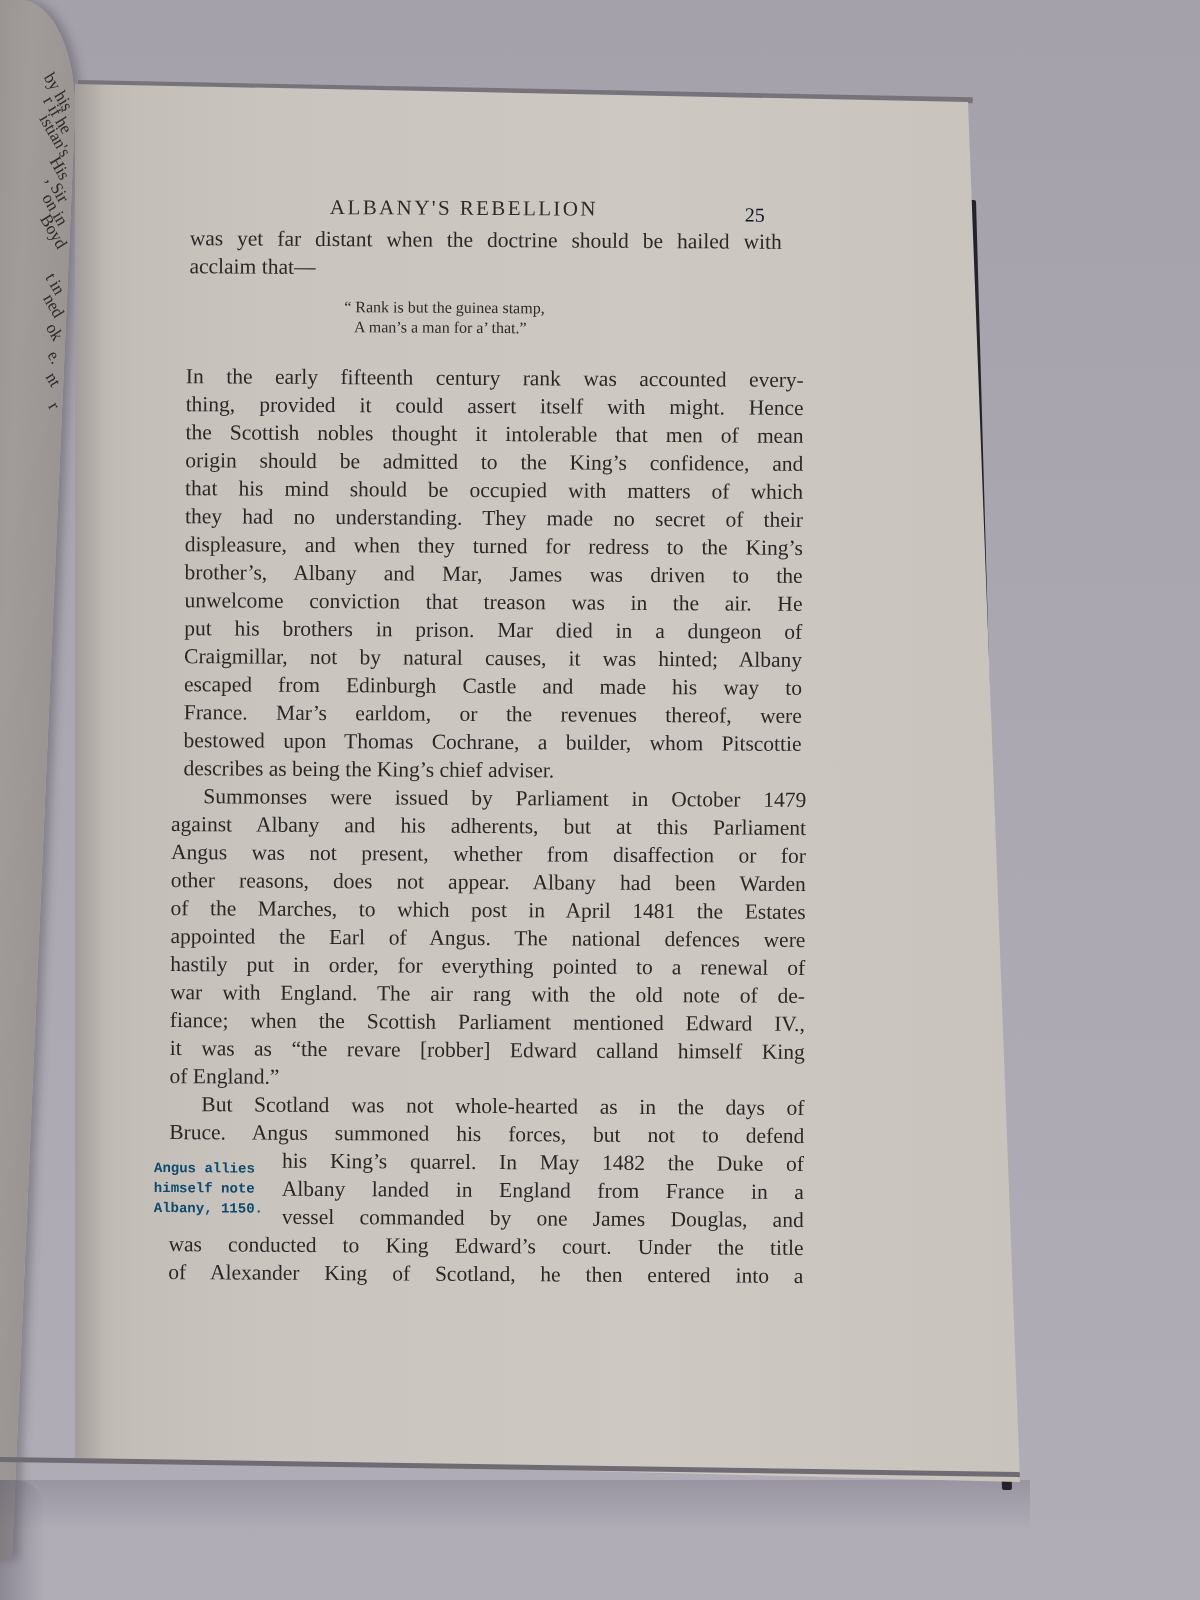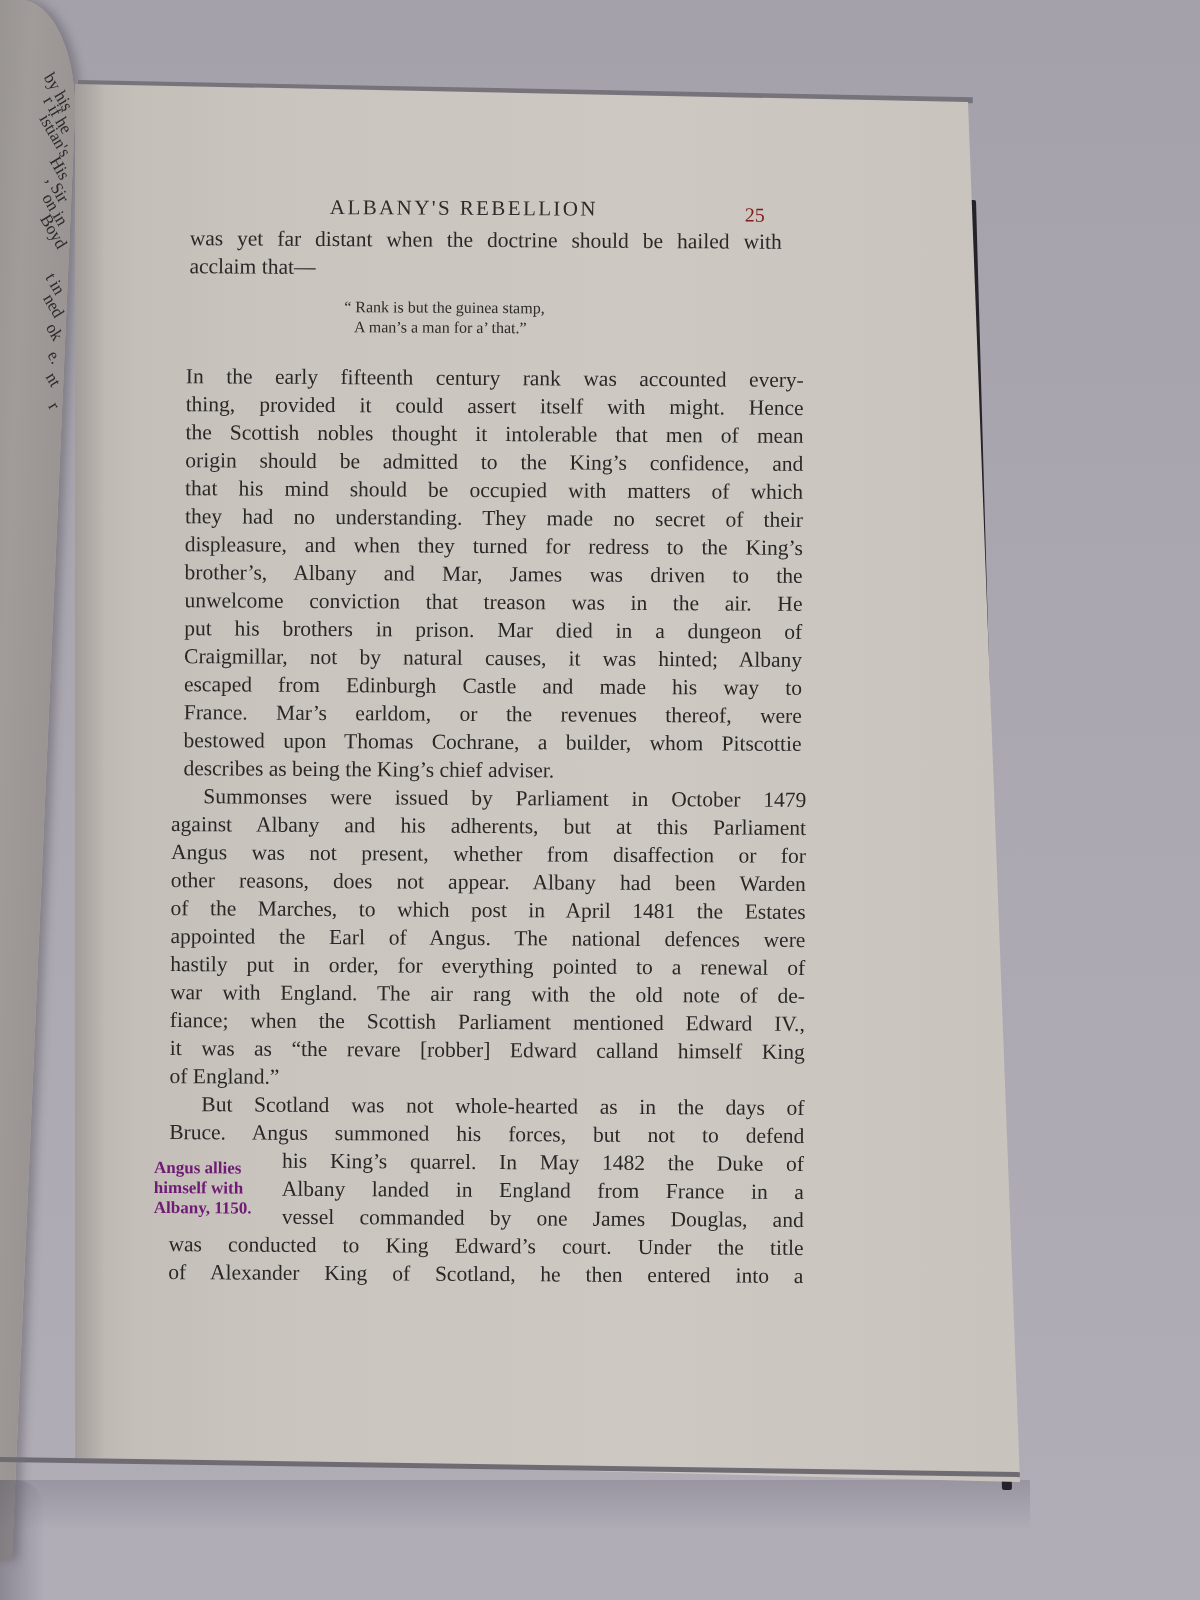--- a/index.html
+++ b/index.html
@@ -141,21 +141,21 @@
       font-family: "Liberation Serif", serif;
       font-size: 21px;
       letter-spacing: 2.4px;
       color: #2e2b2b;
     }
     .page-number {
       position: absolute;
       left: 585px;
       top: 12px;
       font-size: 20px;
-      color: #7f1d1d;
+      color: #0f172a;
       text-align: right;
     }
     .para {
       font-size: 21.5px;
       line-height: 28px;
       margin: 0;
       text-align: justify;
       text-align-last: justify;
       color: #2a2727;
     }
@@ -199,25 +199,25 @@
       padding-left: 32px;
     }
     .sidenote-row {
       position: relative;
     }
     .sidenote {
       position: absolute;
       left: 0px;
       top: 6px;
       width: 110px;
-      font-family: Liberation Serif, serif;
+      font-family: Liberation Mono, monospace;
       font-weight: bold;
-      font-size: 17px;
+      font-size: 14px;
       line-height: 20px;
-      color: #701a75;
+      color: #0c4a6e;
     }
     .sidenote span {
       display: block;
       white-space: nowrap;
     }
     .narrow {
       padding-left: 113px !important;
     }
   </style>
 </head>
@@ -307,18 +307,18 @@
       <span class="line indent">But Scotland was not whole-hearted as in the days of</span>
       <span class="line">Bruce.  Angus summoned his forces, but not to defend</span>
       <span class="line narrow">his King’s quarrel.  In May 1482 the Duke of</span>
       <span class="line narrow">Albany landed in England from France in a</span>
       <span class="line narrow">vessel commanded by one James Douglas, and</span>
       <span class="line">was conducted to King Edward’s court.  Under the title</span>
       <span class="line">of Alexander King of Scotland, he then entered into a</span>
     </p>
     <div class="sidenote" style="top: 68px;">
       <span>Angus allies</span>
-      <span>himself with</span>
+      <span>himself note</span>
       <span>Albany, 1150.</span>
     </div>
   </div>
 
 </div>
 
 </body></html>

